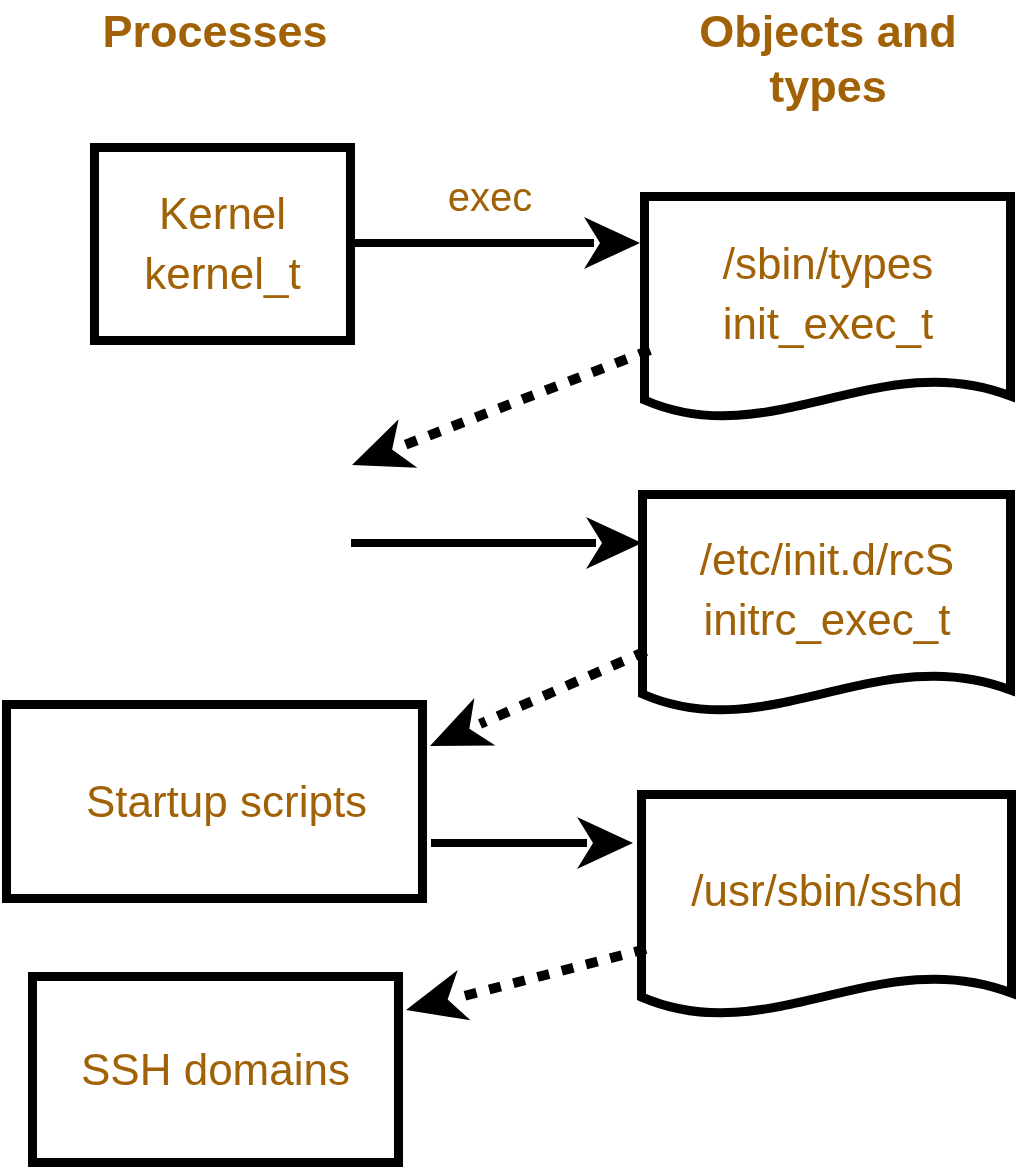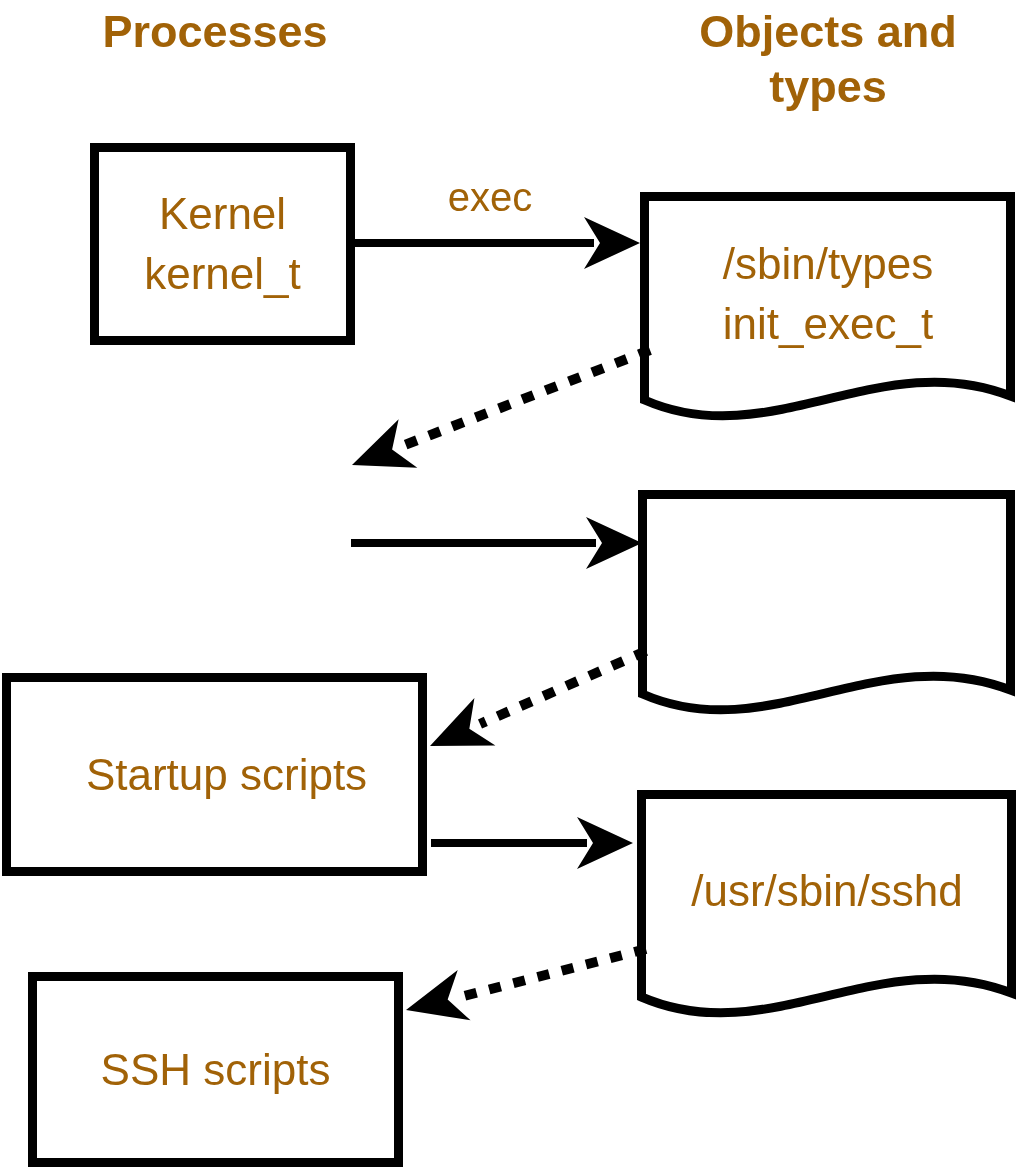--- a/index.html
+++ b/index.html
@@ -36,21 +36,21 @@
     flex-direction: column;
     align-items: center;
     justify-content: center;
     text-align: center;
     font-size: 44px;
     line-height: 60px;
     white-space: nowrap;
   }
   .box-kernel  { left: 82px; top: 143px; width: 265px; height: 202px; margin-left: 8px; }
   .box-init    { left: 80px; top: 421px; width: 267px; height: 200px; }
-  .box-startup { left: 2px;  top: 673px; width: 425px; height: 203px; padding-left: 24px; }
+  .box-startup { left: 2px;  top: 700px; width: 425px; height: 203px; padding-left: 24px; }
   .box-ssh     { left: 28px; top: 972px; width: 375px; height: 195px; }
   .doc-text {
     position: absolute;
     display: flex;
     flex-direction: column;
     align-items: center;
     justify-content: center;
     text-align: center;
     font-size: 44px;
     line-height: 60px;
@@ -131,26 +131,30 @@
   </svg>
 
   <div class="proc-box box-kernel">
     <span>Kernel</span>
     <span>kernel_t</span>
   </div>
   <div class="proc-box box-startup">
     <span>Startup scripts</span>
   </div>
   <div class="proc-box box-ssh">
-    <span>SSH scripts</span>
+    <span>SSH domains</span>
   </div>
 
   <div class="doc-text doc1-text">
     <span>/sbin/types</span>
     <span>init_exec_t</span>
+  </div>
+  <div class="doc-text doc2-text">
+    <span>/etc/init.d/rcS</span>
+    <span>initrc_exec_t</span>
   </div>
   <div class="doc-text doc3-text">
     <span>/usr/sbin/sshd</span>
   </div>
 
   <div class="edge-label">exec</div>
 
 </div>
 
 </body></html>

